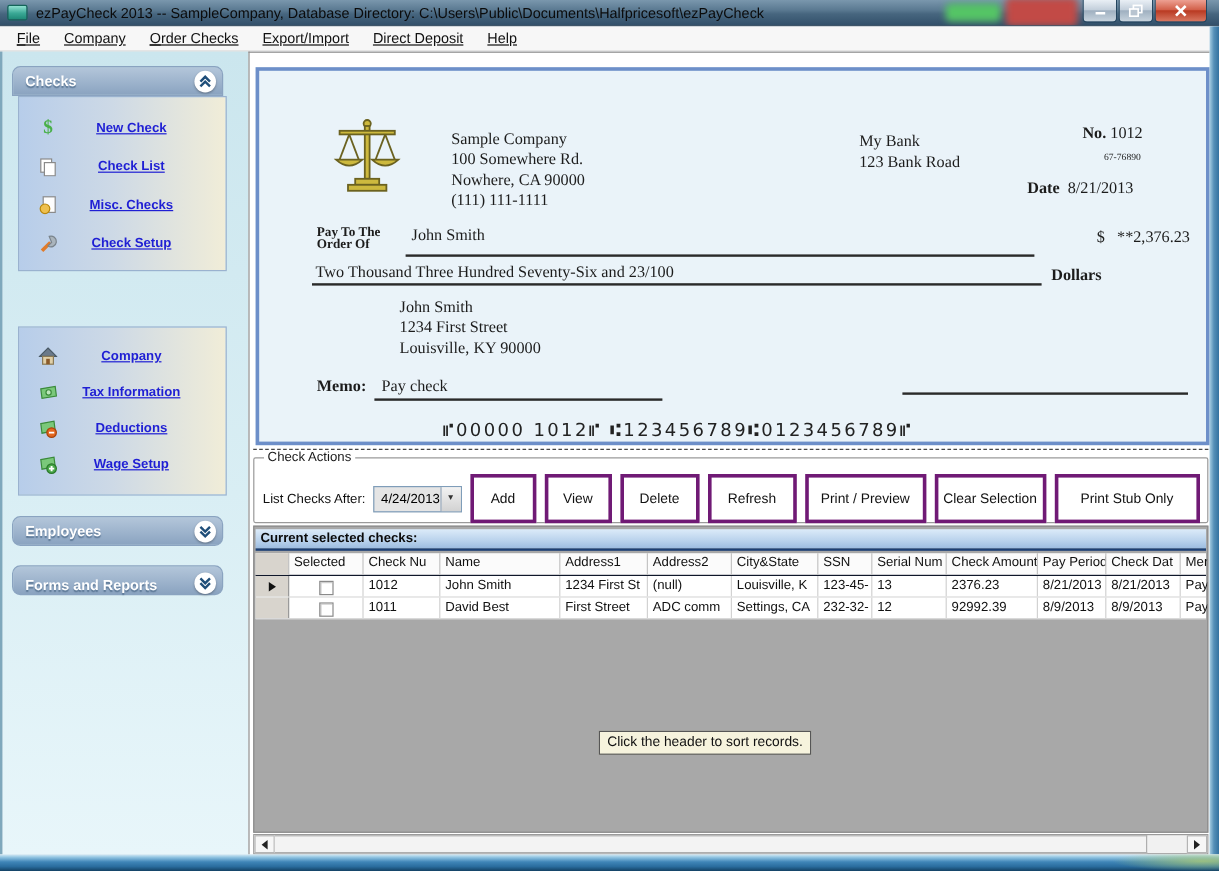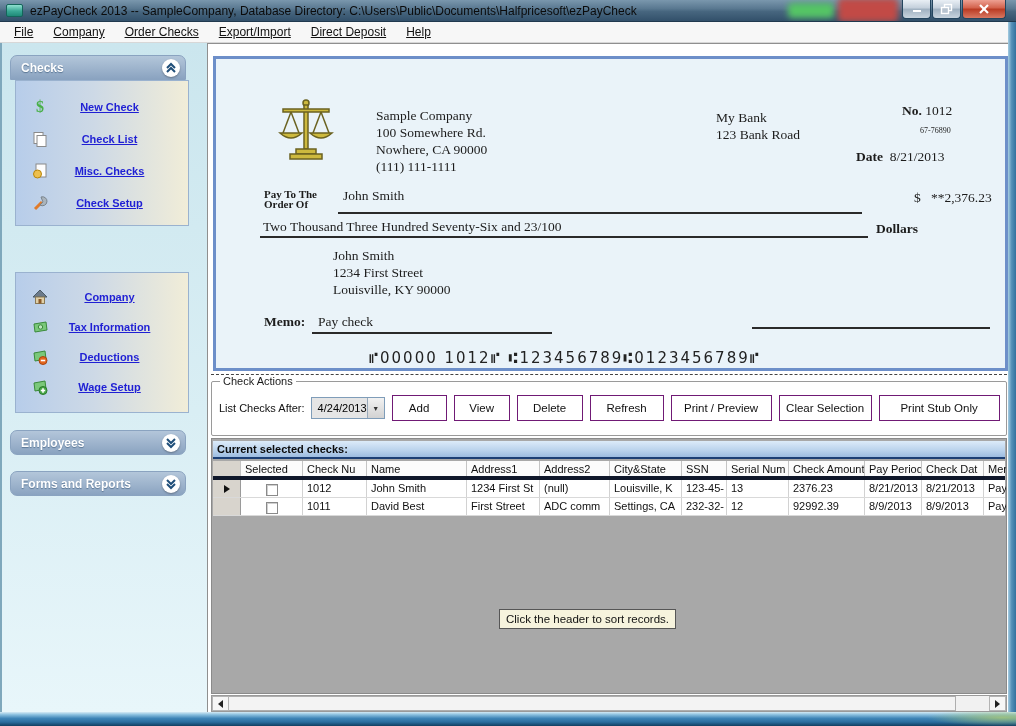--- a/index.html
+++ b/index.html
@@ -81,34 +81,34 @@
   .group-label { position:absolute; left:8px; top:-7px; background:#fff; padding:0 3px;
     font-size:11px; color:#1a1a1a; }
   .actions-row { position:absolute; left:7px; top:13px; right:4px; display:flex; align-items:center; }
   .la-label { font-size:11px; color:#111; margin-right:6px; white-space:nowrap; }
   .combo { width:74px; height:22px; border:1px solid #7f9db9; background:#e5e5e5;
     display:flex; align-items:center; }
   .combo-text { flex:1; font-size:11px; padding-left:6px; }
   .combo-btn { width:17px; height:20px; background:linear-gradient(180deg,#f2f2f2,#d2d2d2);
     border-left:1px solid #9ab; display:flex; align-items:center; justify-content:center;
     font-size:7px; color:#333; }
-  .abtn { height:26px; margin-left:7px; background:#fff; border:1px solid #701a75;
+  .abtn { height:41px; margin-left:7px; background:#fff; border:3px solid #701a75;
     font-size:11.5px; font-family:"Liberation Sans", sans-serif; color:#111;
     display:flex; align-items:center; justify-content:center; white-space:nowrap; }
 
   
   .grid-area { position:absolute; left:3px; top:394px; width:796px; height:256px;
     background:#a8a8a8; border:1px solid #8a8a8a; overflow:hidden; }
   .grid-title { position:absolute; left:1px; top:2px; width:792px; height:18px;
     background:linear-gradient(180deg,#dcebf9 0%,#b9d2ec 60%,#9cbce0 100%);
     border-bottom:2px solid #1c3f74; font-size:11px; font-weight:bold; color:#0a0a0a;
     display:flex; align-items:center; padding-left:4px; }
   .grid { position:absolute; left:1px; top:22px; width:792px; font-size:11px; color:#111; }
   .grow { display:flex; height:18px; background:#fff; border-bottom:1px solid #d9d9d9; }
-  .grow.head { height:19px; background:#fbfbfb; border-bottom:4px solid #0f172a; }
+  .grow.head { height:19px; background:#fbfbfb; border-bottom:1px solid #0f172a; }
   .gcell { padding:2px 3px 0 4px; border-right:1px solid #d2d2d2; overflow:hidden;
     white-space:nowrap; flex:0 0 auto; }
   .grow.head .gcell { border-right:1px solid #c4c4c4; }
   .gcell.sel-col { background:#d8d4cd; border-right:1px solid #9a9a9a;
     display:flex; align-items:center; justify-content:center; padding:0; }
   .c0{width:28px}.c1{width:62px}.c2{width:64px}.c3{width:100px}.c4{width:73px}
   .c5{width:70px}.c6{width:72px}.c7{width:45px}.c8{width:62px}.c9{width:76px}
   .c10{width:57px}.c11{width:62px}.c12{width:24px;border-right:none}
   .row-arrow { width:0; height:0; border-left:6px solid #111; border-top:4px solid transparent;
     border-bottom:4px solid transparent; }
@@ -274,21 +274,21 @@
       <div class="panel-header rounded-all" style="top:387px;">
         <span>Employees</span>
         <span class="chev-circle">
           <svg width="12" height="12">
               <path d="M2 2 L6 6 L10 2" fill="none" stroke="#1f4e79" stroke-width="2"></path>
               <path d="M2 6 L6 10 L10 6" fill="none" stroke="#1f4e79" stroke-width="2"></path>
             </svg>
         </span>
       </div>
 
-      <div class="panel-header rounded-all" style="top:428px;">
+      <div class="panel-header rounded-all" style="top:428px;align-items:flex-end;">
         <span>Forms and Reports</span>
         <span class="chev-circle">
           <svg width="12" height="12">
               <path d="M2 2 L6 6 L10 2" fill="none" stroke="#1f4e79" stroke-width="2"></path>
               <path d="M2 6 L6 10 L10 6" fill="none" stroke="#1f4e79" stroke-width="2"></path>
             </svg>
         </span>
       </div>
     </div>
 

